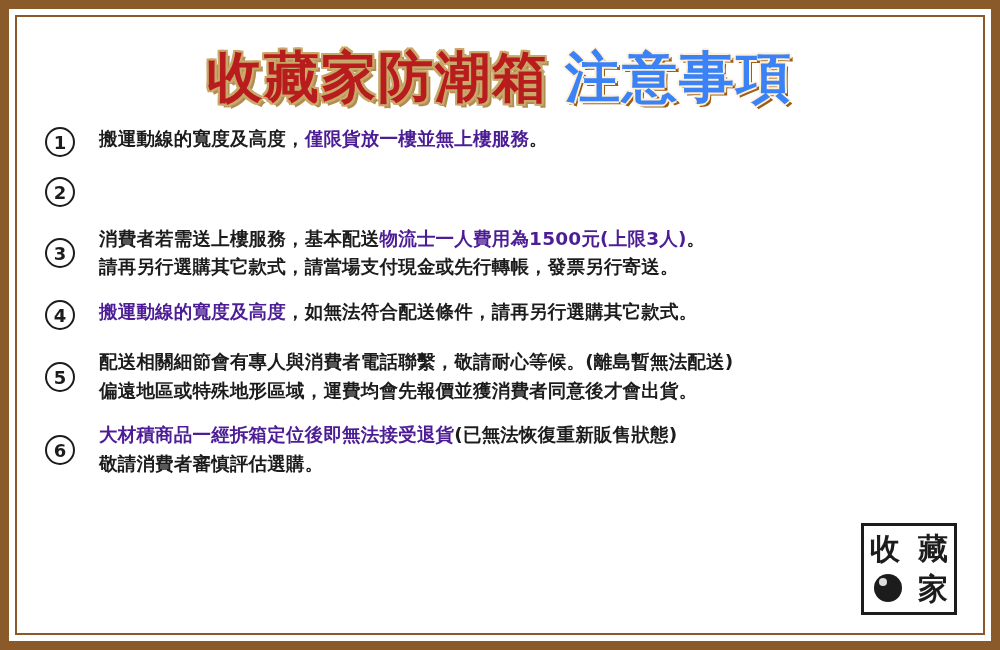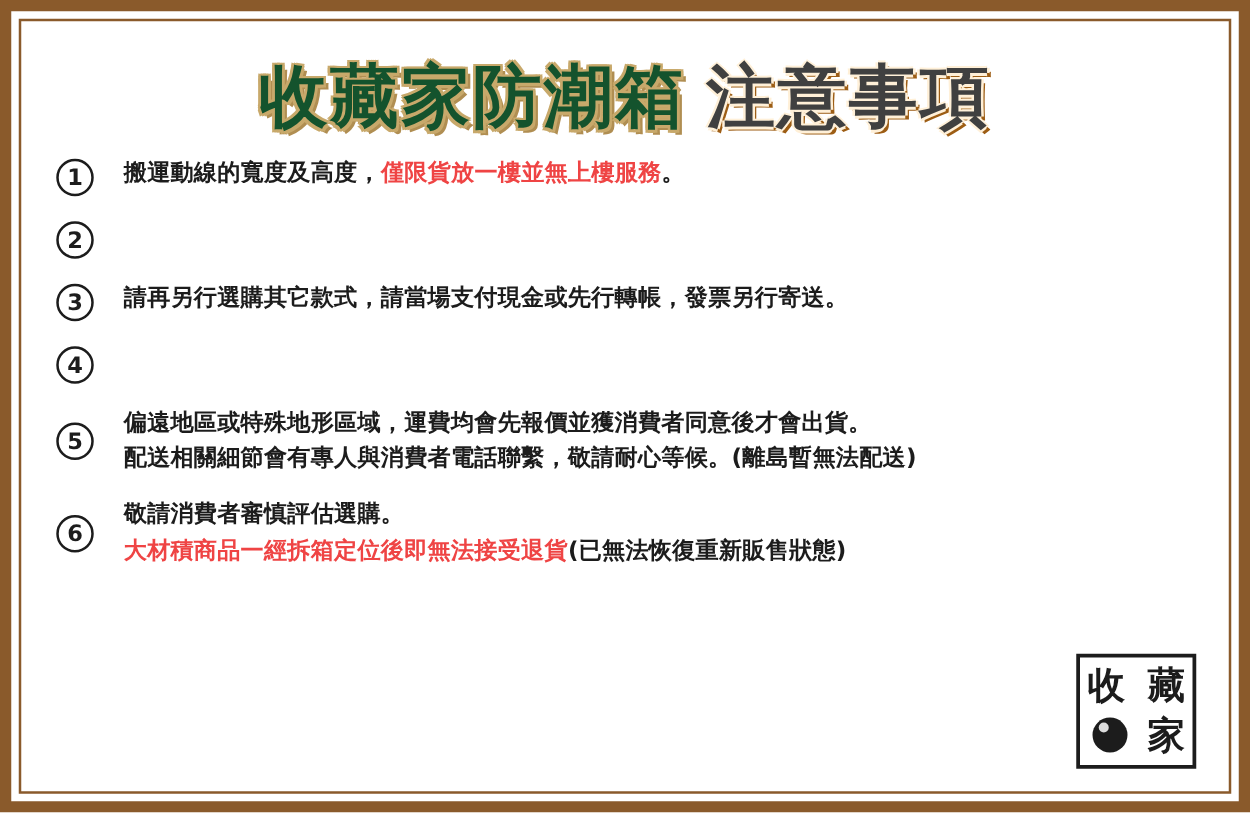--- a/index.html
+++ b/index.html
@@ -43,28 +43,28 @@
   .title-main, .title-sub {
     font-family: "DejaVu Sans", "Liberation Sans", sans-serif;
     font-weight: bold;
     font-size: 55px;
     letter-spacing: 2px;
     line-height: 1.05;
     display: inline-block;
     vertical-align: middle;
   }
   .title-main {
-    color: #14532d;
+    color: #b91c1c;
     text-shadow:
       2px 0 0 #c8a96b, -2px 0 0 #c8a96b, 0 2px 0 #c8a96b, 0 -2px 0 #c8a96b,
       2px 2px 0 #c8a96b, -2px -2px 0 #c8a96b, 2px -2px 0 #c8a96b, -2px 2px 0 #c8a96b,
       4px 4px 0 #b08e52;
   }
   .title-sub {
-    color: #404040;
+    color: #3b82f6;
     margin-left: 16px;
     text-shadow:
       2px 0 0 #fff0d8, -2px 0 0 #fff0d8, 0 2px 0 #fff0d8, 0 -2px 0 #fff0d8,
       3px 3px 0 #9d5d14;
   }
 
   
   .notes {
     margin-top: 18px;
     padding-left: 56px;
@@ -97,21 +97,21 @@
     font-size: 18.5px;
     line-height: 1.55;
     color: #1c1c1c;
     font-weight: bold;
     letter-spacing: 0.2px;
   }
   .note .lines > div {
     white-space: nowrap;
   }
   .hl {
-    color: #ef4444;
+    color: #4c1d95;
   }
 
   
   .logo {
     position: absolute;
     right: 26px;
     bottom: 18px;
     width: 96px;
     height: 92px;
     border: 3px solid #1c1c1c;
@@ -168,40 +168,42 @@
           </div>
         </div>
         <div class="note">
           <span class="num">2</span>
           <div class="lines">
           </div>
         </div>
         <div class="note">
           <span class="num">3</span>
           <div class="lines">
+            <div><span>消費者若需送上樓服務，基本配送</span><span class="hl">物流士一人費用為1500元(上限3人)</span><span>。</span></div>
             <div><span>請再另行選購其它款式，請當場支付現金或先行轉帳，發票另行寄送。</span></div>
           </div>
         </div>
         <div class="note">
           <span class="num">4</span>
           <div class="lines">
+            <div><span class="hl">搬運動線的寬度及高度</span><span>，如無法符合配送條件，請再另行選購其它款式。</span></div>
           </div>
         </div>
         <div class="note">
           <span class="num">5</span>
           <div class="lines">
+            <div><span>配送相關細節會有專人與消費者電話聯繫，敬請耐心等候。(離島暫無法配送)</span></div>
             <div><span>偏遠地區或特殊地形區域，運費均會先報價並獲消費者同意後才會出貨。</span></div>
-            <div><span>配送相關細節會有專人與消費者電話聯繫，敬請耐心等候。(離島暫無法配送)</span></div>
           </div>
         </div>
         <div class="note">
           <span class="num">6</span>
           <div class="lines">
+            <div><span class="hl">大材積商品一經拆箱定位後即無法接受退貨</span><span>(已無法恢復重新販售狀態)</span></div>
             <div><span>敬請消費者審慎評估選購。</span></div>
-            <div><span class="hl">大材積商品一經拆箱定位後即無法接受退貨</span><span>(已無法恢復重新販售狀態)</span></div>
           </div>
         </div>
       </div>
 
     <div class="logo">
       <span class="cell c-tl">收</span>
       <span class="cell c-tr">藏</span>
       <span class="dot"></span>
       <span class="cell c-br">家</span>
     </div>

